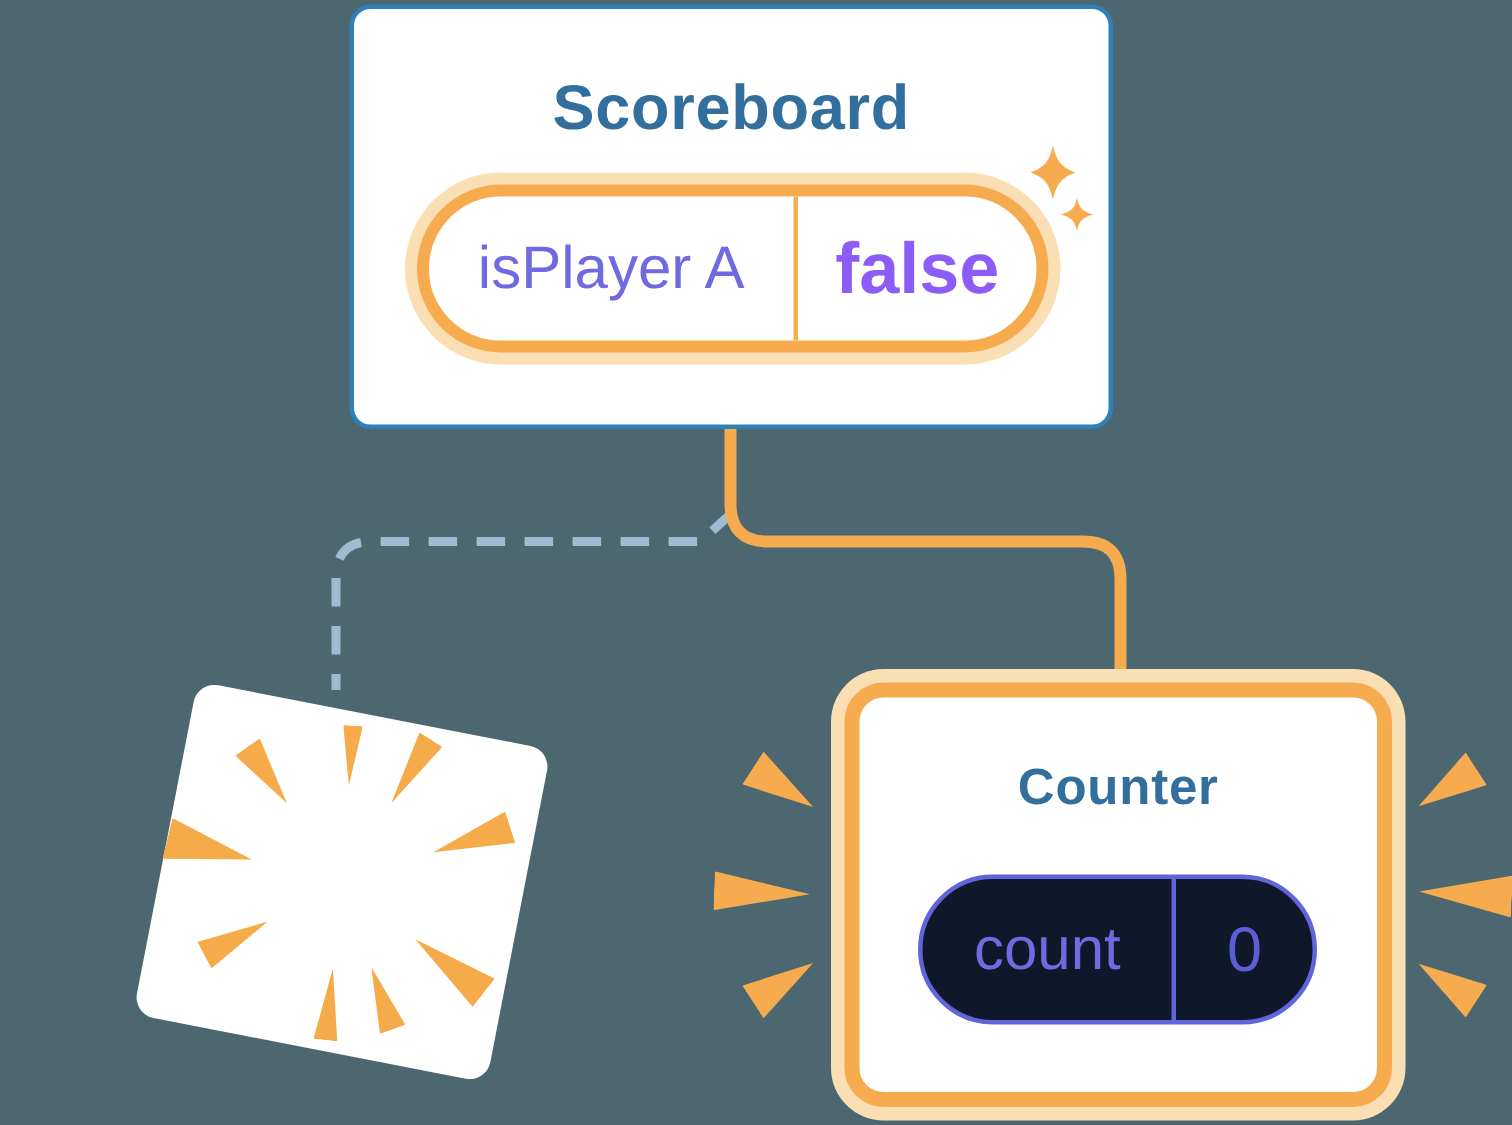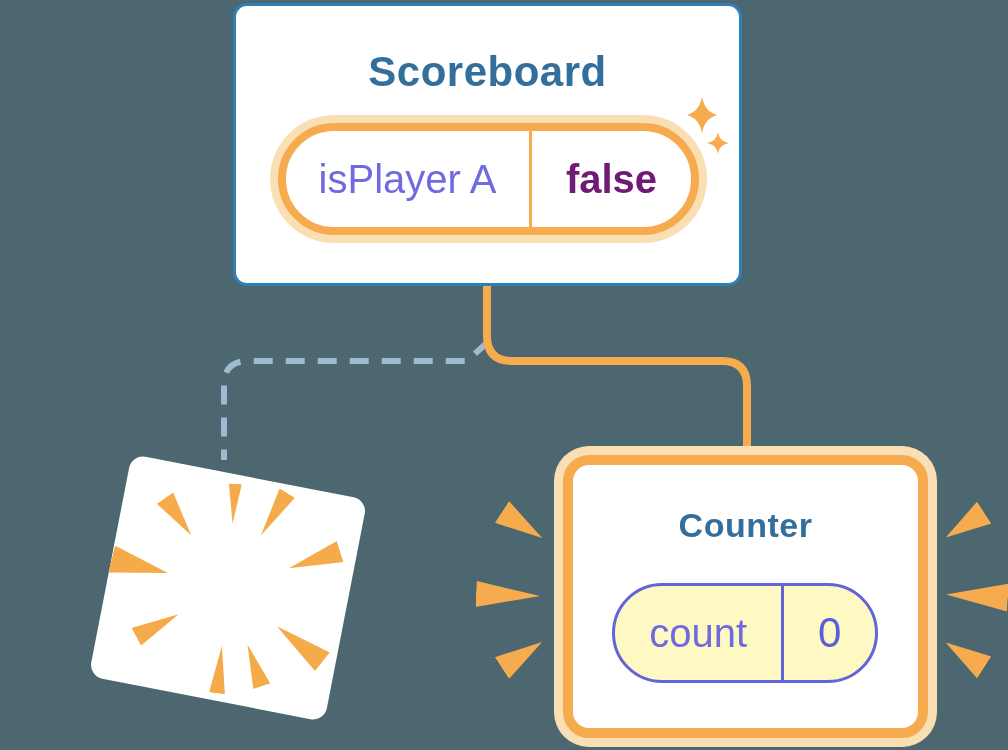--- a/index.html
+++ b/index.html
@@ -27,36 +27,36 @@
     box-shadow:0 0 0 8px #FBDFB4;
     display:flex; overflow:hidden;
   }
   .score-pill .sec-name {
     flex:0 0 60%; display:flex; align-items:center; justify-content:center;
     font-size:40px; color:#6F6ADF;
   }
   .score-pill .pill-divider { width:3px; background:#F6AC4E; }
   .score-pill .sec-value {
     flex:1; display:flex; align-items:center; justify-content:center;
-    font-size:40px; font-weight:700; color:#701a75;
+    font-size:48px; font-weight:700; color:#8b5cf6;
   }
 
   
   .counter-card {
     left:563px; top:455px; width:365px; height:283px;
     background:#ffffff; border:10px solid #F6AC4E; border-radius:26px;
     box-shadow:0 0 0 9px #FBDFB4;
   }
   .counter-title {
     left:563px; top:506px; width:365px; text-align:center;
     font-size:34px; font-weight:600; color:#326F9D; letter-spacing:0.5px;
   }
   .counter-pill {
     left:612px; top:583px; width:266px; height:100px;
-    background:#fef9c3; border:3px solid #6065D9; border-radius:52px;
+    background:#0f172a; border:3px solid #6065D9; border-radius:52px;
     display:flex; overflow:hidden;
   }
   .counter-pill .sec-name {
     flex:0 0 64%; display:flex; align-items:center; justify-content:center;
     font-size:40px; color:#6F6ADF;
   }
   .counter-pill .pill-divider { width:3px; background:#6065D9; }
   .counter-pill .sec-value {
     flex:1; display:flex; align-items:center; justify-content:center;
     font-size:42px; color:#5B5FD6;

